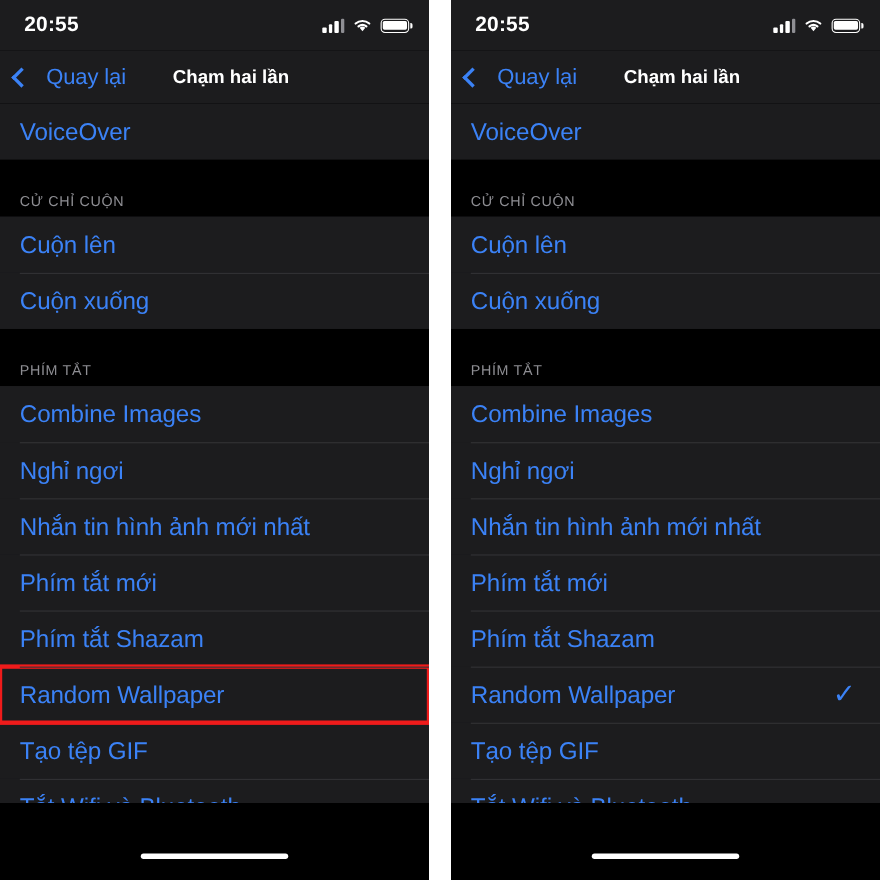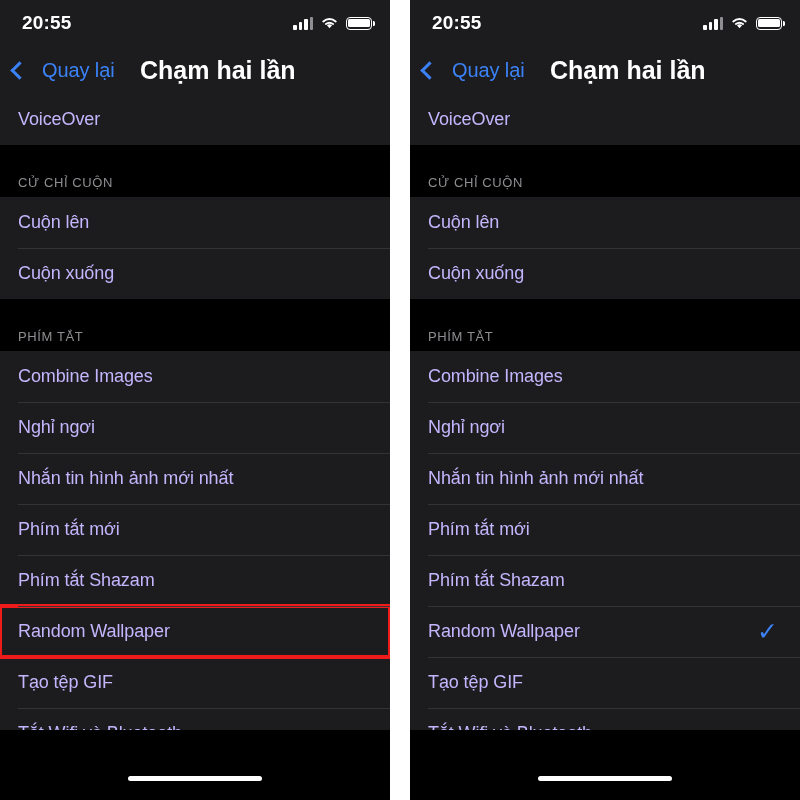--- a/index.html
+++ b/index.html
@@ -99,24 +99,24 @@
     transform: rotate(45deg);
     margin-left: 3px;
   }
   .back-label {
     color: #3b82f6;
     font-size: 20px;
     letter-spacing: -0.1px;
   }
   .nav-title {
     color: #ffffff;
-    font-size: 25px;
+    font-size: 17px;
     font-weight: bold;
     position: absolute;
-    left: 140px;
+    left: 157px;
   }
 
   
   .list {
     flex: 1 1 auto;
     background: #000000;
     overflow: hidden;
   }
 
   .group { background: #1c1c1e; }
@@ -131,22 +131,22 @@
     position: relative;
   }
   .row + .row::before {
     content: "";
     position: absolute;
     left: 18px; right: 0; top: 0;
     height: 1px;
     background: #333336;
   }
   .row-label {
-    color: #c4b5fd;
-    font-size: 18px;
+    color: #3b82f6;
+    font-size: 22px;
     letter-spacing: -0.1px;
   }
   .check {
     color: #3b82f6;
     font-size: 25px;
     font-weight: bold;
     line-height: 1;
     margin-right: 4px;
   }
 

